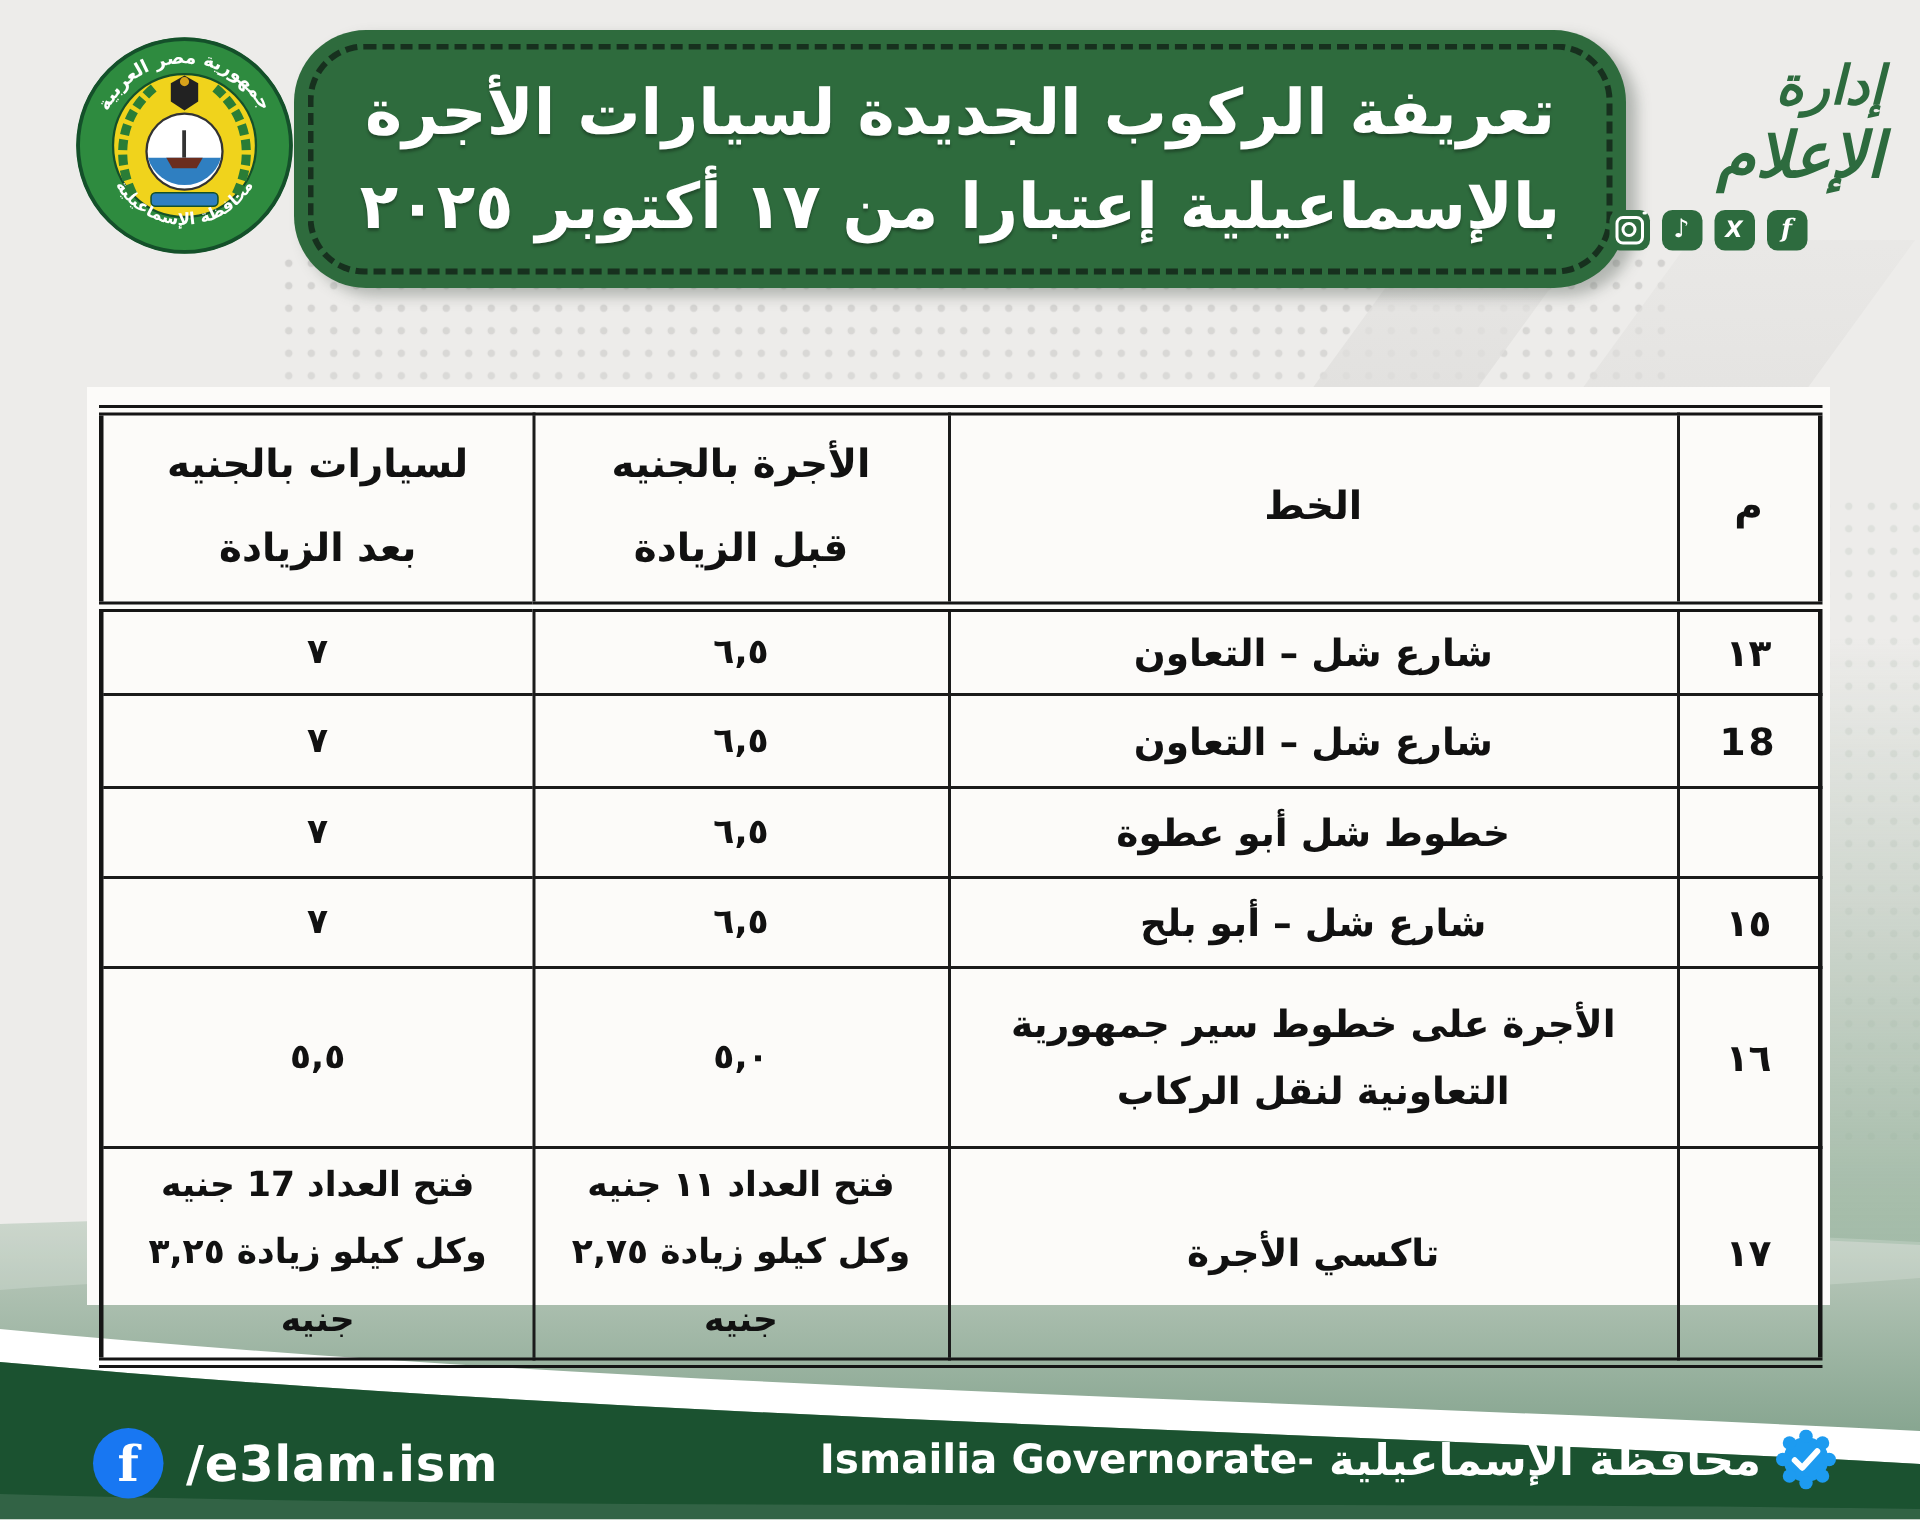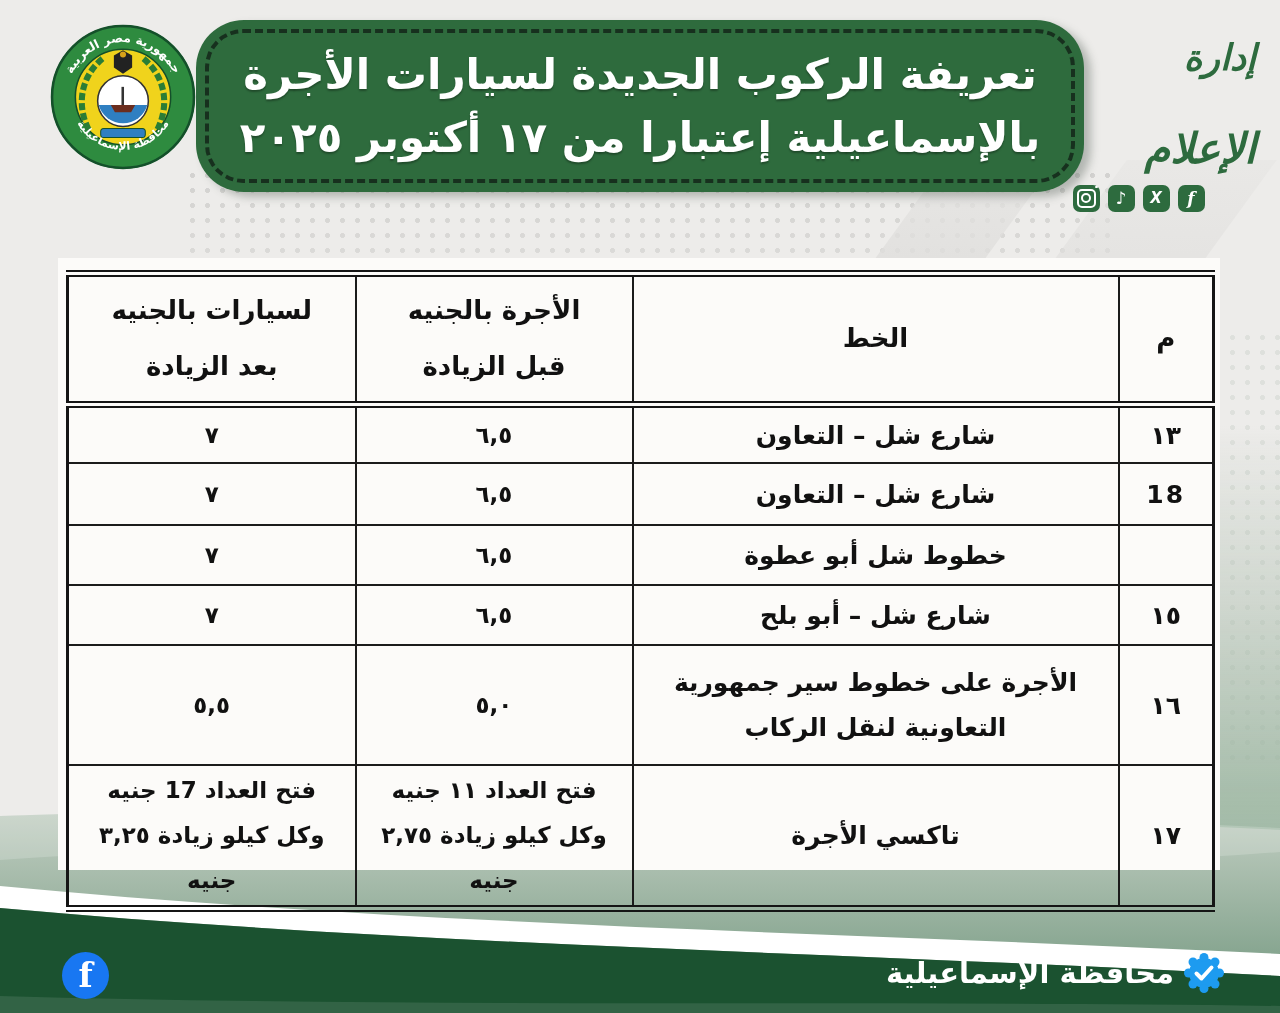--- a/index.html
+++ b/index.html
@@ -45,21 +45,21 @@
   .banner-dashes{position:absolute;inset:9px;border:4px dashed #17301e;border-radius:38px;pointer-events:none;}
   .banner-line{
     color:#fff;font-weight:bold;font-size:42px;line-height:1.5;direction:rtl;white-space:nowrap;
     text-shadow:0 2px 2px rgba(0,0,0,.3);
   }
   
   .logo{left:50px;top:24px;width:146px;height:146px;}
   
   .media-admin{top:36px;right:24px;width:235px;direction:rtl;color:#2d6b3e;font-style:italic;}
   .media-admin .t1{font-size:36px;font-weight:bold;line-height:1.2;}
-  .media-admin .t2{font-size:42px;font-weight:bold;line-height:1.2;margin-top:45px;}
+  .media-admin .t2{font-size:42px;font-weight:bold;line-height:1.2;}
   .soc-row{margin-top:10px;display:flex;justify-content:center;gap:8px;direction:ltr;}
   .soc{
     width:27px;height:27px;background:#2d6b3e;border-radius:7px;color:#fff;font-weight:bold;
     display:flex;align-items:center;justify-content:center;position:relative;cursor:pointer;
   }
   .soc.x{font-size:15px;}
   .soc.fb{font-size:17px;font-family:"DejaVu Serif",serif;}
   .soc.tk{font-size:17px;}
   .ig-frame{width:15px;height:15px;border:2px solid #fff;border-radius:5px;position:relative;}
   .ig-frame::after{content:"";position:absolute;inset:2.5px;border:2px solid #fff;border-radius:50%;}
@@ -211,23 +211,25 @@
         <td class="c-route">تاكسي الأجرة</td>
         <td class="c-fare">فتح العداد ١١ جنيه وكل كيلو زيادة ٢,٧٥ جنيه</td>
         <td class="c-fare">فتح العداد 17 جنيه وكل كيلو زيادة ٣,٢٥ جنيه</td>
       </tr>
     </tbody>
   </table>
 </div>
 
 <div class="layer footer-left">
   <div class="fb-circle">f</div>
+  <div class="fb-handle">/e3lam.ism</div>
 </div>
 
 <div class="layer footer-right">
+  <span class="fr-en">Ismailia Governorate-</span>
   <span class="fr-ar">محافظة الإسماعيلية</span>
   <svg class="badge" viewBox="0 0 40 40">
     <circle cx="20" cy="20" r="15" fill="#1d9bf0"></circle>
     <g fill="#1d9bf0">
       <circle cx="20" cy="4.5" r="4.5"></circle>
         <circle cx="20" cy="35.5" r="4.5"></circle>
       <circle cx="4.5" cy="20" r="4.5"></circle>
         <circle cx="35.5" cy="20" r="4.5"></circle>
       <circle cx="9" cy="9" r="4.5"></circle>
         <circle cx="31" cy="9" r="4.5"></circle>

